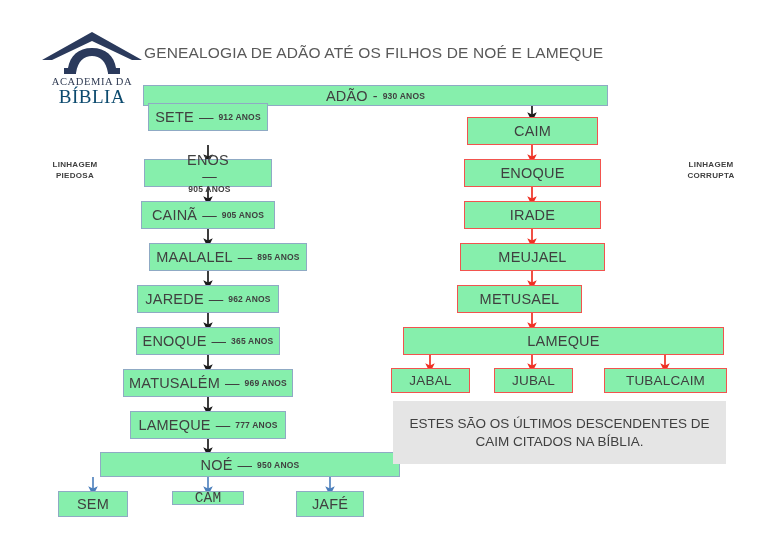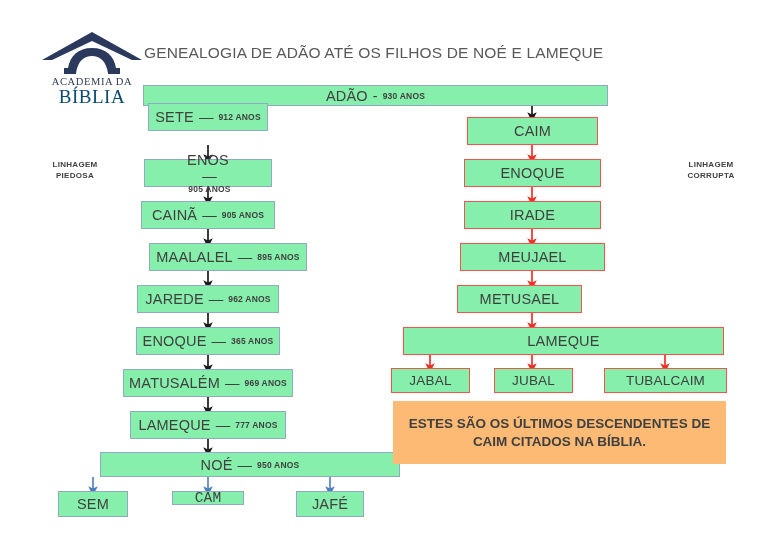--- a/index.html
+++ b/index.html
@@ -46,23 +46,23 @@
   }
   .box-blue{border:1px solid #8faac4;}
   .box-red{border:1.6px solid #f2534e;}
   .nm{font-size:14.5px;color:#404040;letter-spacing:.2px;}
   .nm-sm{font-size:13.5px;}
   .yr{font-size:8.5px;font-weight:bold;color:#404040;letter-spacing:.2px;margin-left:3px;}
   .dash{font-size:14.5px;color:#404040;margin:0 2px 0 5px;}
 
   
   .note{
-    position:absolute;background:#fdba74;box-sizing:border-box;
+    position:absolute;background:#e5e5e5;box-sizing:border-box;
     display:flex;align-items:center;justify-content:center;text-align:center;
-    font-size:13.5px;color:#404040;line-height:1.32;padding:4px 8px;font-weight:bold;
+    font-size:13.5px;color:#404040;line-height:1.32;padding:4px 8px;
   }
 
   
   .conn{position:absolute;}
   .conn svg{display:block;overflow:visible;}
 </style>
 </head>
 <body>
 
 <div id="stage">

